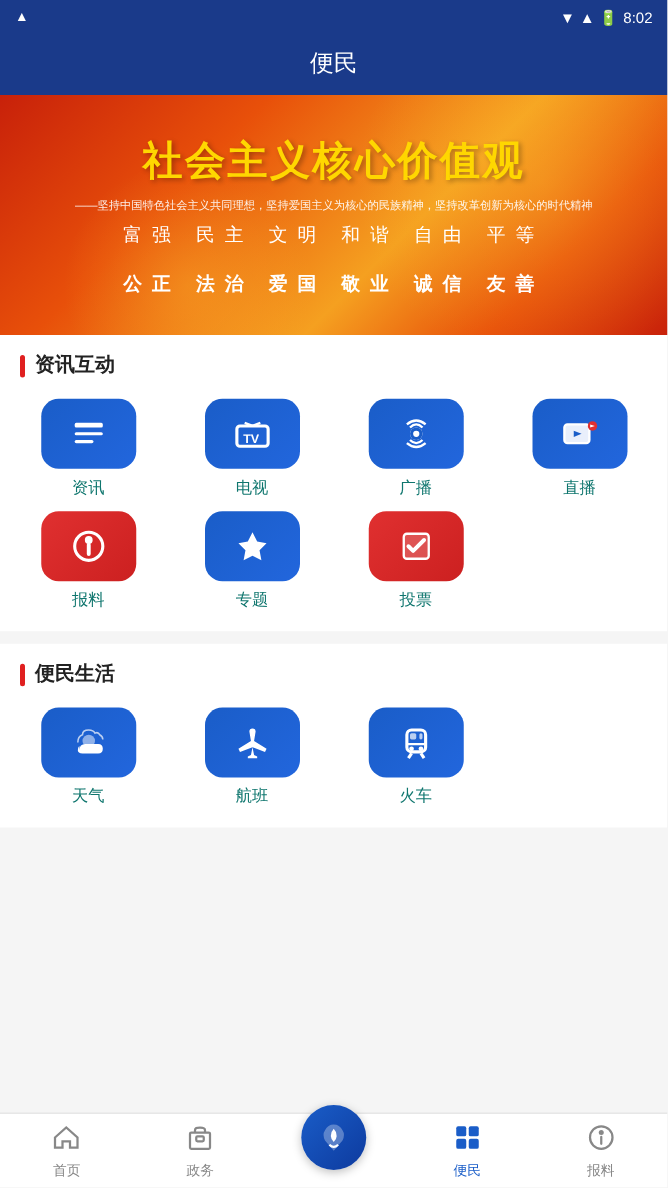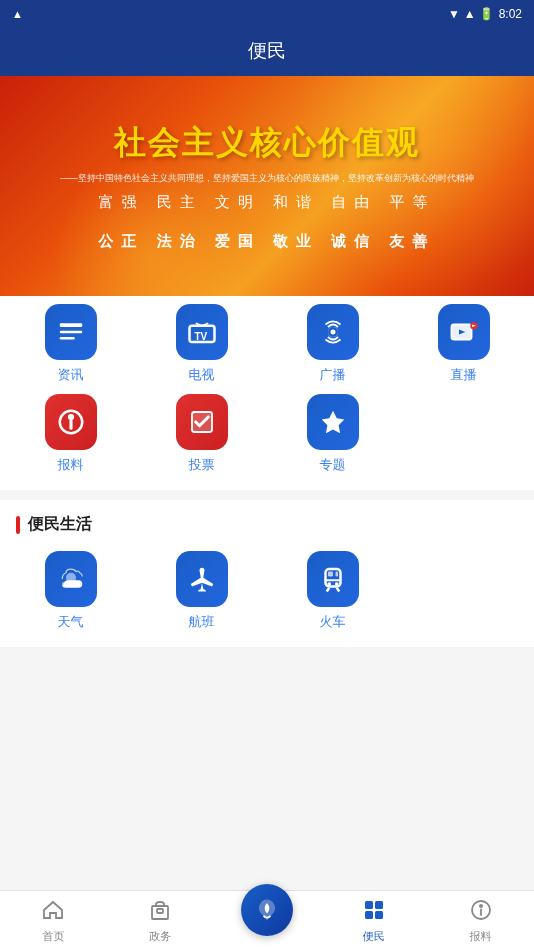--- a/index.html
+++ b/index.html
@@ -32,21 +32,21 @@
       color: white;
       text-align: center;
       padding: 10px 0 12px;
       font-size: 19px;
       font-weight: 500;
     }
 
     
     .banner {
       width: 100%;
-      height: 220px;
+      height: 192px;
       background: linear-gradient(135deg, #c8210a 0%, #e8500a 30%, #f5a020 60%, #e8500a 80%, #c8210a 100%);
       position: relative;
       overflow: hidden;
       display: flex;
       flex-direction: column;
       align-items: center;
       justify-content: center;
     }
     .banner-bg-circle {
       position: absolute;
@@ -127,34 +127,34 @@
       gap: 10px;
     }
     .grid-item {
       display: flex;
       flex-direction: column;
       align-items: center;
       gap: 6px;
       cursor: pointer;
     }
     .icon-wrap {
-      width: 52px;
+      width: 76px;
       height: 56px;
       border-radius: 14px;
       background: #1a5dc8;
       display: flex;
       align-items: center;
       justify-content: center;
       font-size: 26px;
       position: relative;
       overflow: hidden;
     }
     .icon-label {
       font-size: 13px;
-      color: #3b82f6;
+      color: #0f766e;
       text-align: center;
     }
 
     
     .icon-news { background: linear-gradient(135deg, #1a5dc8, #2266dd); }
     .icon-tv { background: linear-gradient(135deg, #1a5dc8, #2266dd); }
     .icon-radio { background: linear-gradient(135deg, #1a5dc8, #2266dd); }
     .icon-live { background: linear-gradient(135deg, #1a5dc8, #2266dd); }
     .icon-report { background: linear-gradient(135deg, #e03030, #cc2020); }
     .icon-special { background: linear-gradient(135deg, #1a5dc8, #2266dd); }
@@ -250,20 +250,23 @@
   <div class="banner-bg-circle c2"></div>
   <div class="banner-title">社会主义核心价值观</div>
   <div class="banner-subtitle">——坚持中国特色社会主义共同理想，坚持爱国主义为核心的民族精神，坚持改革创新为核心的时代精神</div>
   <div class="banner-values">富强  民主  文明  和谐  自由  平等</div>
   <div class="banner-values2">公正  法治  爱国  敬业  诚信  友善</div>
 </div>
 
 <div class="scroll-content">
 
   <div class="section">
+    <div class="section-header">
+      <span>资讯互动</span>
+    </div>
     <div class="grid">
 
       <div class="grid-item">
         <div class="icon-wrap icon-news">
           <svg class="svg-icon" viewBox="0 0 24 24">
               <rect x="3" y="5" width="18" height="3" rx="1"></rect>
               <rect x="3" y="11" width="18" height="2" rx="1"></rect>
               <rect x="3" y="16" width="12" height="2" rx="1"></rect>
             </svg>
         </div>
@@ -315,37 +318,37 @@
           <svg class="svg-icon" viewBox="0 0 24 24">
               <circle cx="12" cy="12" r="9" stroke="white" stroke-width="2" fill="none"></circle>
               <circle cx="12" cy="8" r="2.5" fill="white"></circle>
               <path d="M12 11 L12 17" stroke="white" stroke-width="2.5" stroke-linecap="round"></path>
             </svg>
         </div>
         <span class="icon-label">报料</span>
       </div>
 
       <div class="grid-item">
+        <div class="icon-wrap icon-special">
+          <svg class="svg-icon" viewBox="0 0 24 24">
+              <polygon points="12,3 15,9 21,10 16.5,14.5 17.7,21 12,18 6.3,21 7.5,14.5 3,10 9,9" fill="white"></polygon>
+            </svg>
+        </div>
+        <span class="icon-label">专题</span>
+      </div>
+
+      <div class="grid-item">
         <div class="icon-wrap icon-vote">
           <svg class="svg-icon" viewBox="0 0 24 24">
               <rect x="4" y="4" width="16" height="16" rx="2" fill="white" opacity="0.2"></rect>
               <rect x="4" y="4" width="16" height="16" rx="2" stroke="white" stroke-width="1.5" fill="none"></rect>
               <polyline points="7,12 10,15 17,8" stroke="white" stroke-width="2.5" stroke-linecap="round" stroke-linejoin="round" fill="none"></polyline>
             </svg>
         </div>
         <span class="icon-label">投票</span>
-      </div>
-
-      <div class="grid-item">
-        <div class="icon-wrap icon-special">
-          <svg class="svg-icon" viewBox="0 0 24 24">
-              <polygon points="12,3 15,9 21,10 16.5,14.5 17.7,21 12,18 6.3,21 7.5,14.5 3,10 9,9" fill="white"></polygon>
-            </svg>
-        </div>
-        <span class="icon-label">专题</span>
       </div>
 
 
     </div>
   </div>
 
   <div class="section">
     <div class="section-header">
       <span>便民生活</span>
     </div>

